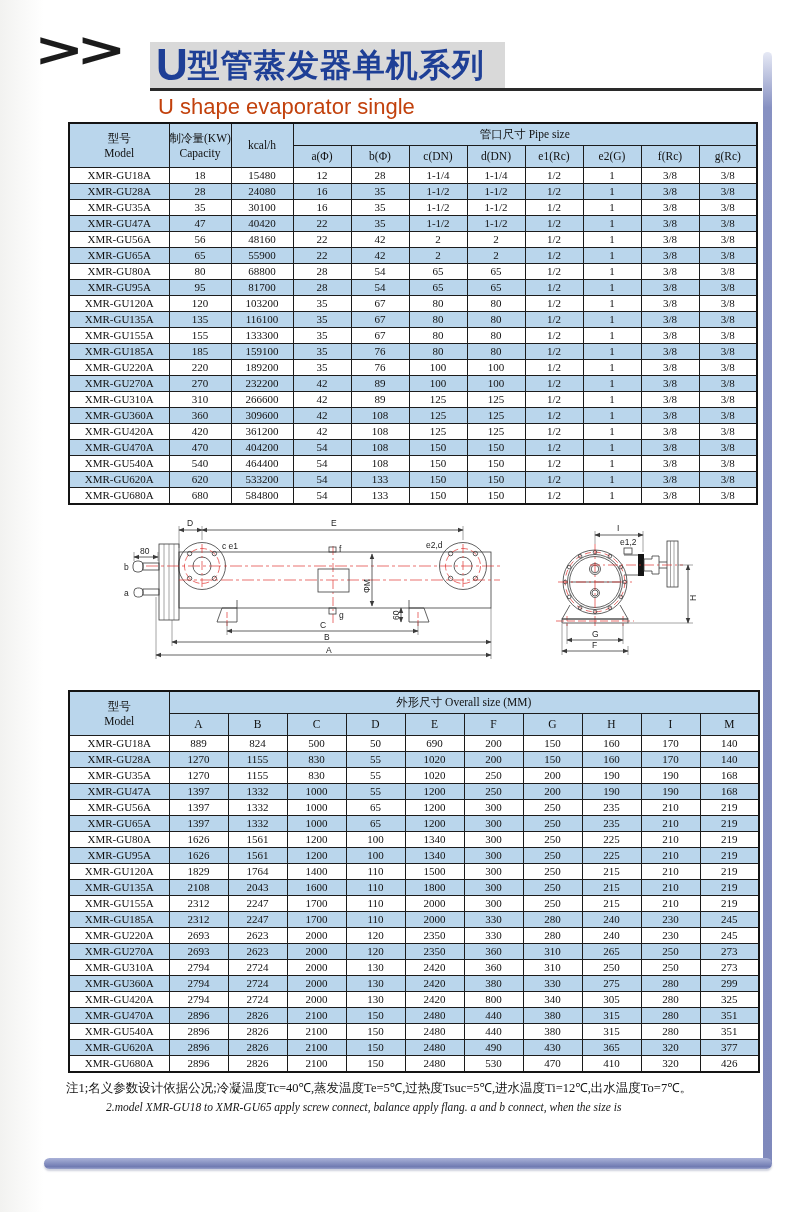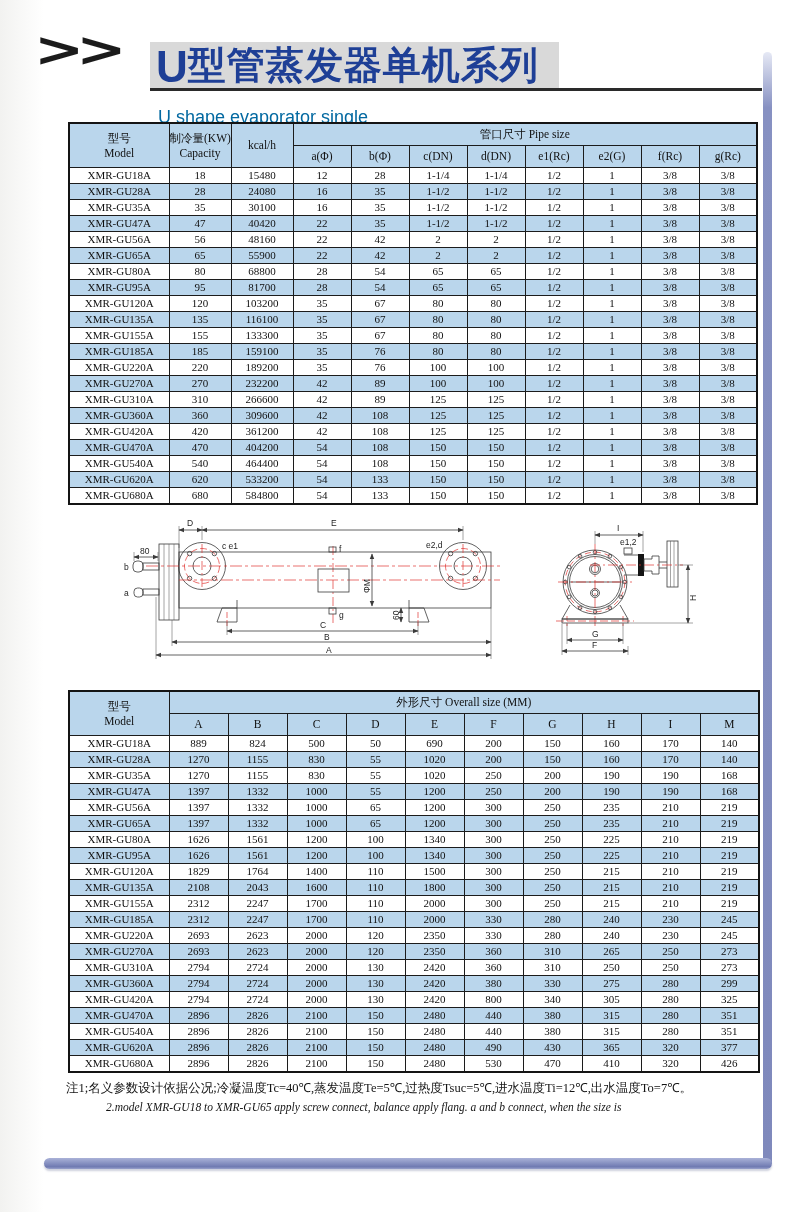--- a/index.html
+++ b/index.html
@@ -30,23 +30,23 @@
   }
   .title-bar {
     position:absolute; left:150px; top:42px; width:612px; height:46px;
     border-bottom:3px solid #2a2a2a;
   }
   .title-bg {
     display:inline-block; background:#d9d9d9; height:46px; line-height:46px;
     padding:0 20px 0 6px; white-space:nowrap;
   }
   .title-u { font-size:44px; font-weight:bold; color:#1e3f96; vertical-align:-4px; }
-  .title-zh { font-size:38px; font-weight:bold; color:#1e3f96; letter-spacing:1px; }
+  .title-zh { font-size:32px; font-weight:bold; color:#1e3f96; letter-spacing:1px; }
   .subtitle {
-    position:absolute; left:158px; top:107px; font-size:18px; color:#0369a1;
+    position:absolute; left:158px; top:94px; font-size:22px; color:#c2410c;
     font-family:"Liberation Sans", sans-serif;
   }
   
   .tbl {
     position:absolute; left:68px; width:690px; border-collapse:collapse;
     table-layout:fixed; font-family:"Liberation Serif", serif;
     border:2px solid #141414;
   }
   #table1 { top:122px; }
   #table2 { top:690px; }

